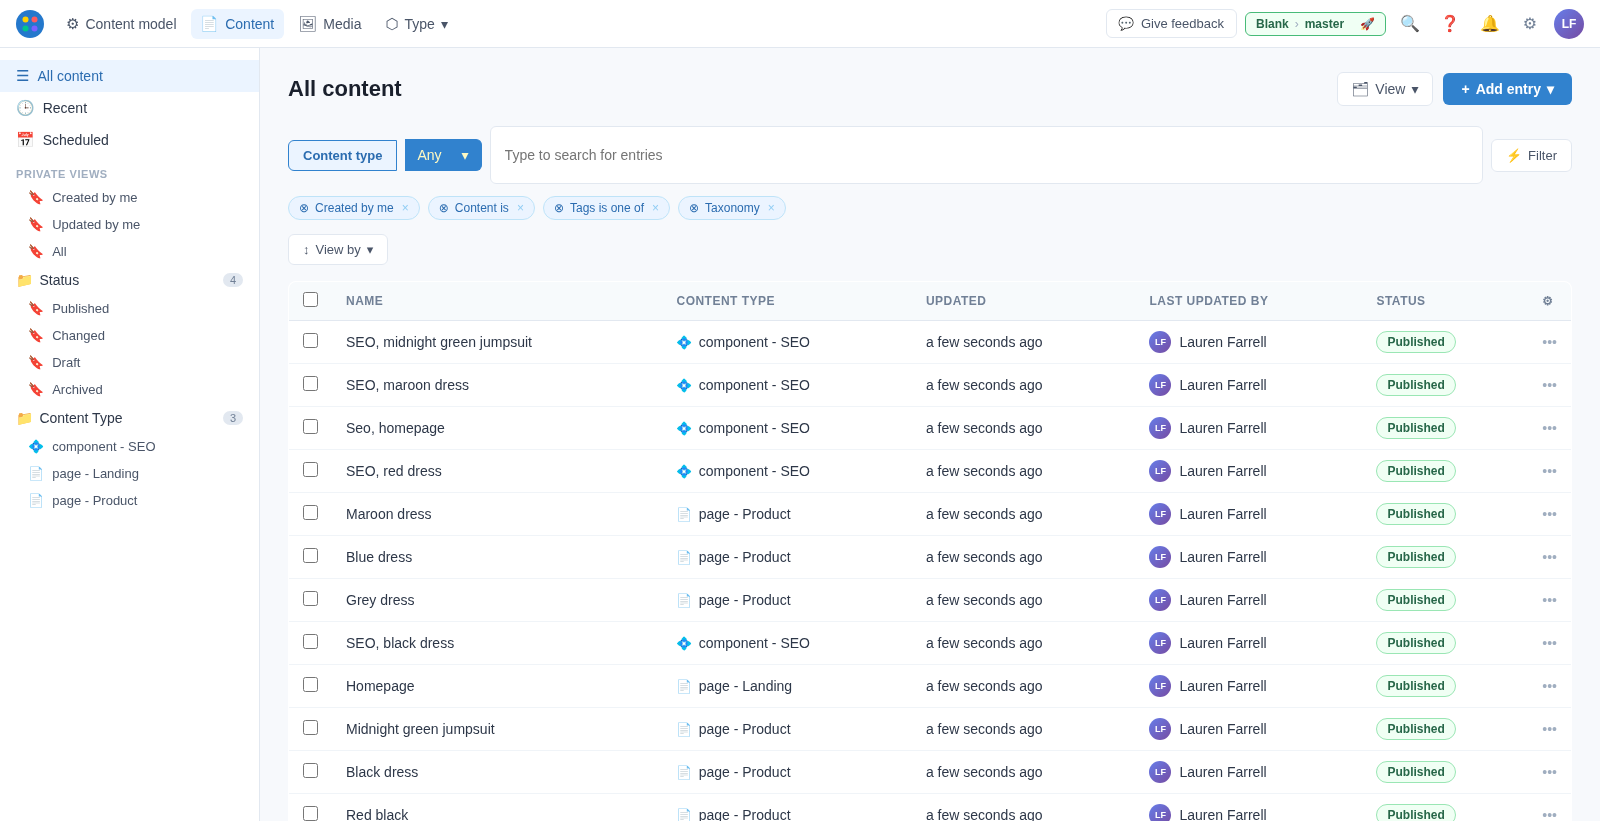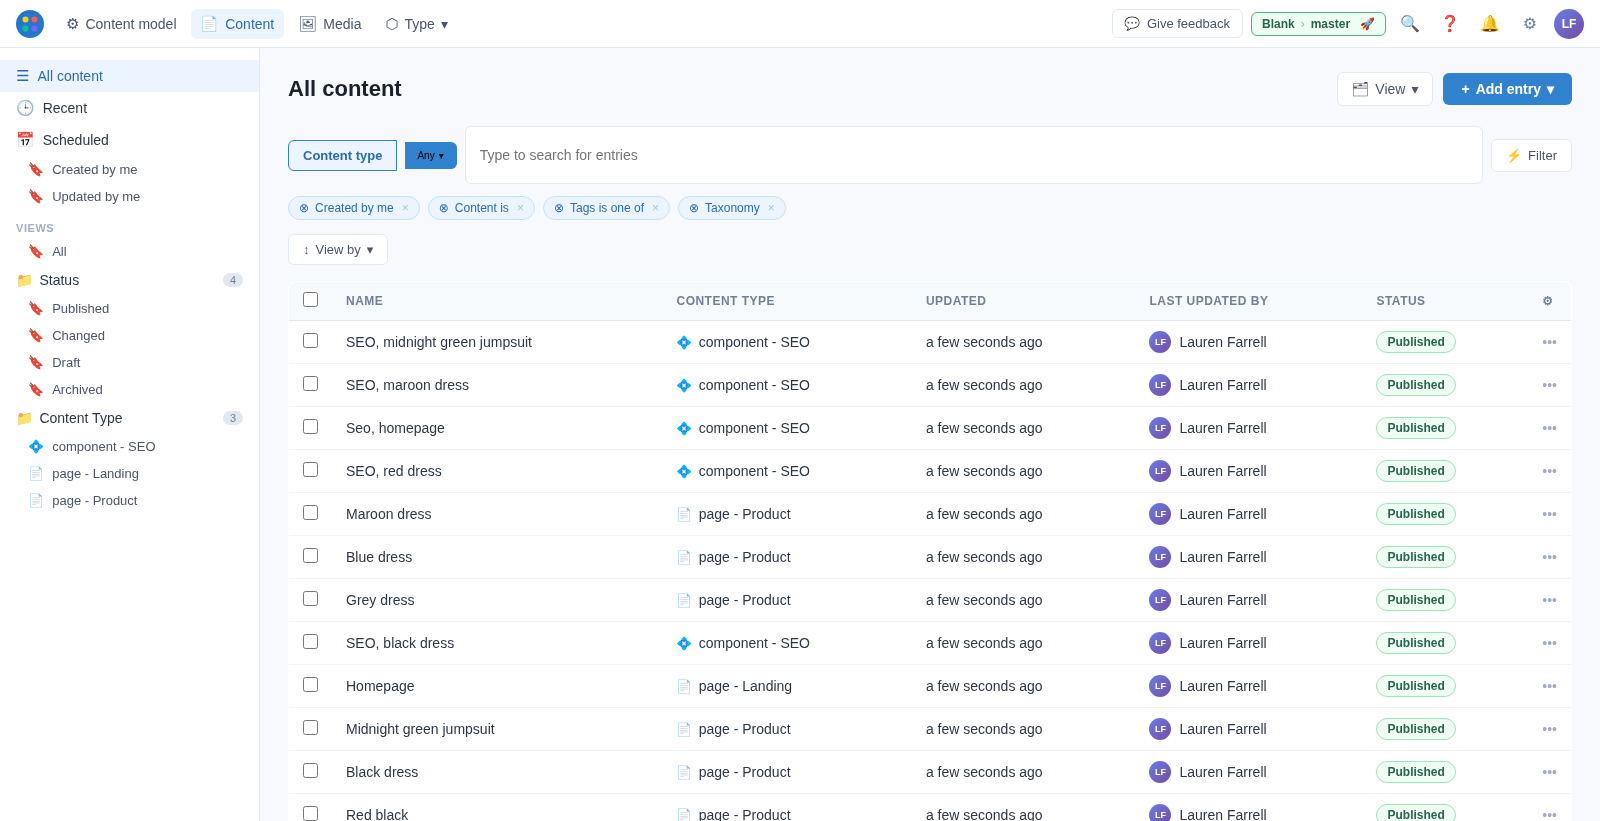--- a/index.html
+++ b/index.html
@@ -28,21 +28,21 @@
       padding: 6px 12px; border-radius: 6px; background: #fff;
       border: 1px solid #e2e8f0; cursor: pointer; font-size: 13px; color: #4a5568;
     }
     .env-badge {
       display: flex; align-items: center; gap: 4px;
       padding: 4px 10px; border-radius: 6px;
       border: 1.5px solid #48bb78; color: #276749; font-size: 12px; font-weight: 600;
       background: #f0fff4;
     }
     .env-badge .sep { color: #a0aec0; font-weight: 300; margin: 0 2px; }
-    .env-badge .branch { display: flex; align-items: center; gap: 10px; text-align: center; }
+    .env-badge .branch { display: flex; align-items: center; gap: 16px; text-align: center; }
     .icon-btn {
       width: 32px; height: 32px; border-radius: 6px;
       display: flex; align-items: center; justify-content: center;
       cursor: pointer; color: #718096; background: transparent; border: none;
       font-size: 16px;
     }
     .avatar {
       width: 30px; height: 30px; border-radius: 50%;
       background: linear-gradient(135deg, #667eea, #764ba2);
       display: flex; align-items: center; justify-content: center;
@@ -103,24 +103,24 @@
     }
 
     
     .filters-bar { display: flex; align-items: center; gap: 8px; margin-bottom: 12px; }
     .content-type-btn {
       padding: 7px 14px; border-radius: 6px 0 0 6px;
       border: 1px solid #3182ce; background: #ebf4ff;
       color: #2b6cb0; font-size: 13px; font-weight: 600; cursor: pointer;
     }
     .any-btn {
-      display: flex; align-items: center; gap: 4px;
+      display: flex; align-items: center; gap: 20px;
       padding: 7px 12px; border-radius: 0 6px 6px 0;
       border: 1px solid #3182ce; border-left: none;
-      background: #3182ce; color: #000000; font-size: 10px; font-weight: 500; cursor: pointer;
+      background: #3182ce; color: #fef9c3; font-size: 14px; font-weight: 500; cursor: pointer;
     }
     .search-input-wrap { flex: 1; }
     .search-input {
       width: 100%; padding: 20px 14px; border: 1px solid #e2e8f0;
       border-radius: 6px; font-size: 14px; color: #a0aec0; background: #fff;
       outline: none;
     }
     .filter-btn {
       display: flex; align-items: center; gap: 6px;
       padding: 8px 14px; border-radius: 6px; border: 1px solid #e2e8f0;
@@ -260,30 +260,30 @@
     </div>
     <div class="sidebar-section-item">
       <span class="s-icon">🕒</span>
       <span>Recent</span>
     </div>
     <div class="sidebar-section-item">
       <span class="s-icon">📅</span>
       <span>Scheduled</span>
     </div>
 
+    <div class="sidebar-group-label">Private views</div>
     <div class="sidebar-sub-item">
       <span class="sidebar-sub-icon gray">🔖</span>
       <span>Created by me</span>
     </div>
     <div class="sidebar-sub-item">
       <span class="sidebar-sub-icon gray">🔖</span>
       <span>Updated by me</span>
     </div>
 
-    <div class="sidebar-group-label">Views</div>
     <div class="sidebar-sub-item">
       <span class="sidebar-sub-icon gray">🔖</span>
       <span>All</span>
     </div>
 
     <div class="sidebar-group-header">
       <span style="color:#718096;">📁</span>
       <span>Status</span>
       <span class="badge">4</span>
     </div>

